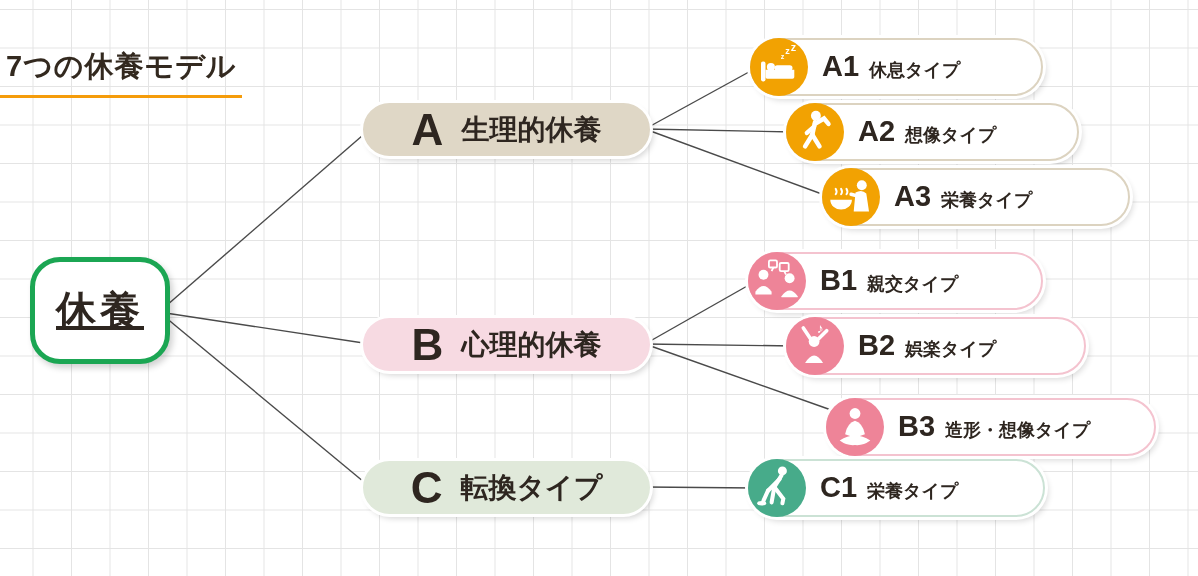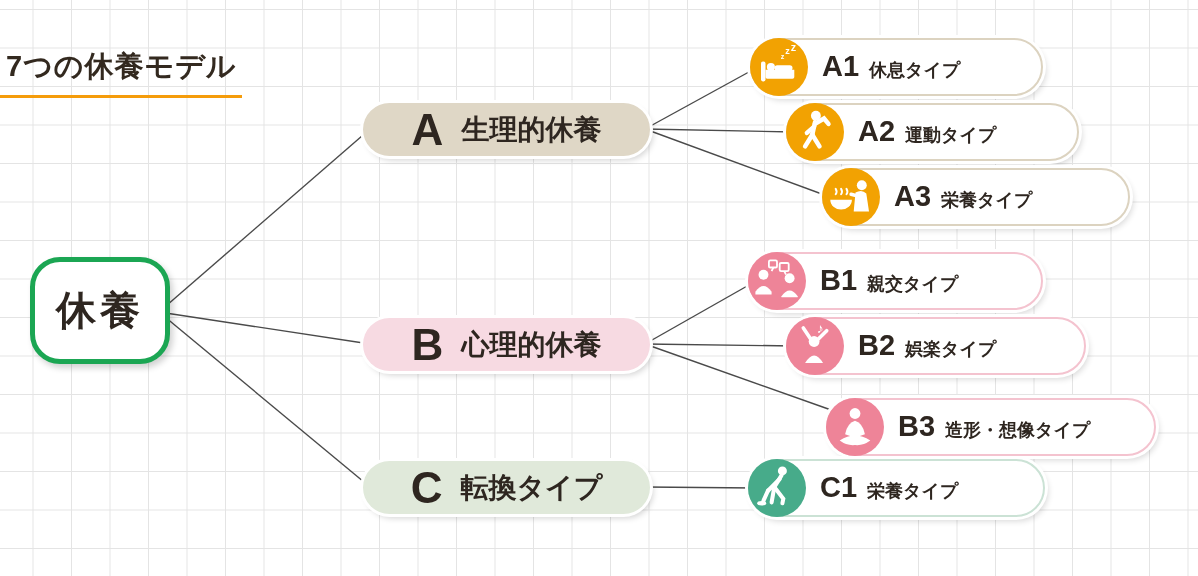--- a/index.html
+++ b/index.html
@@ -30,21 +30,21 @@
   }
   .title-underline{
     position:absolute;left:0;top:95px;width:242px;height:3px;z-index:2;
   }
 
   .root{
     position:absolute;left:30px;top:257px;width:130px;height:97px;z-index:2;
     background:#fff;border:5px solid #1ba653;border-radius:30px;
     box-shadow:3px 4px 6px rgba(0,0,0,0.18);
     display:flex;align-items:center;justify-content:center;
-    font-size:40px;font-weight:800;letter-spacing:4px;
+    font-size:40px;font-weight:800;letter-spacing:4px;text-decoration:underline;
   }
 
   .cat{
     position:absolute;left:363px;width:287px;height:53px;z-index:2;
     border-radius:28px;
     box-shadow:0 0 0 3px #fff, 3px 4px 6px rgba(0,0,0,0.18);
     display:flex;align-items:center;justify-content:center;gap:18px;
   }
   .cat .letter{font-size:44px;font-weight:800;line-height:1;}
   .cat .lbl{font-size:28px;font-weight:700;}
@@ -145,21 +145,21 @@
           <path d="M30 19 L27 33"></path>
           <path d="M30 21 L40 15 L45 21"></path>
           <path d="M29 24 L21 31"></path>
           <path d="M27 33 L19 46"></path>
           <path d="M27 33 L35 46"></path>
         </g>
       </svg>
     </span>
     <span class="txt">
       <span class="code">A2</span>
-      <span class="lbl">運動タイプ</span>
+      <span class="lbl">想像タイプ</span>
     </span>
   </div>
 
   <div class="leaf leaf-a3" style="border-color: rgb(220, 211, 192);">
     <span class="iconwrap" style="background-color: rgb(242, 162, 2);">
       <svg viewBox="0 0 60 60">
         <g fill="#fff">
           <path d="M7 33 h24 a12 11 0 0 1 -24 0 z"></path>
           <circle cx="42" cy="17" r="5.5"></circle>
           <path d="M35 25 q7 -4 12 1 l3 20 h-17 z"></path>

